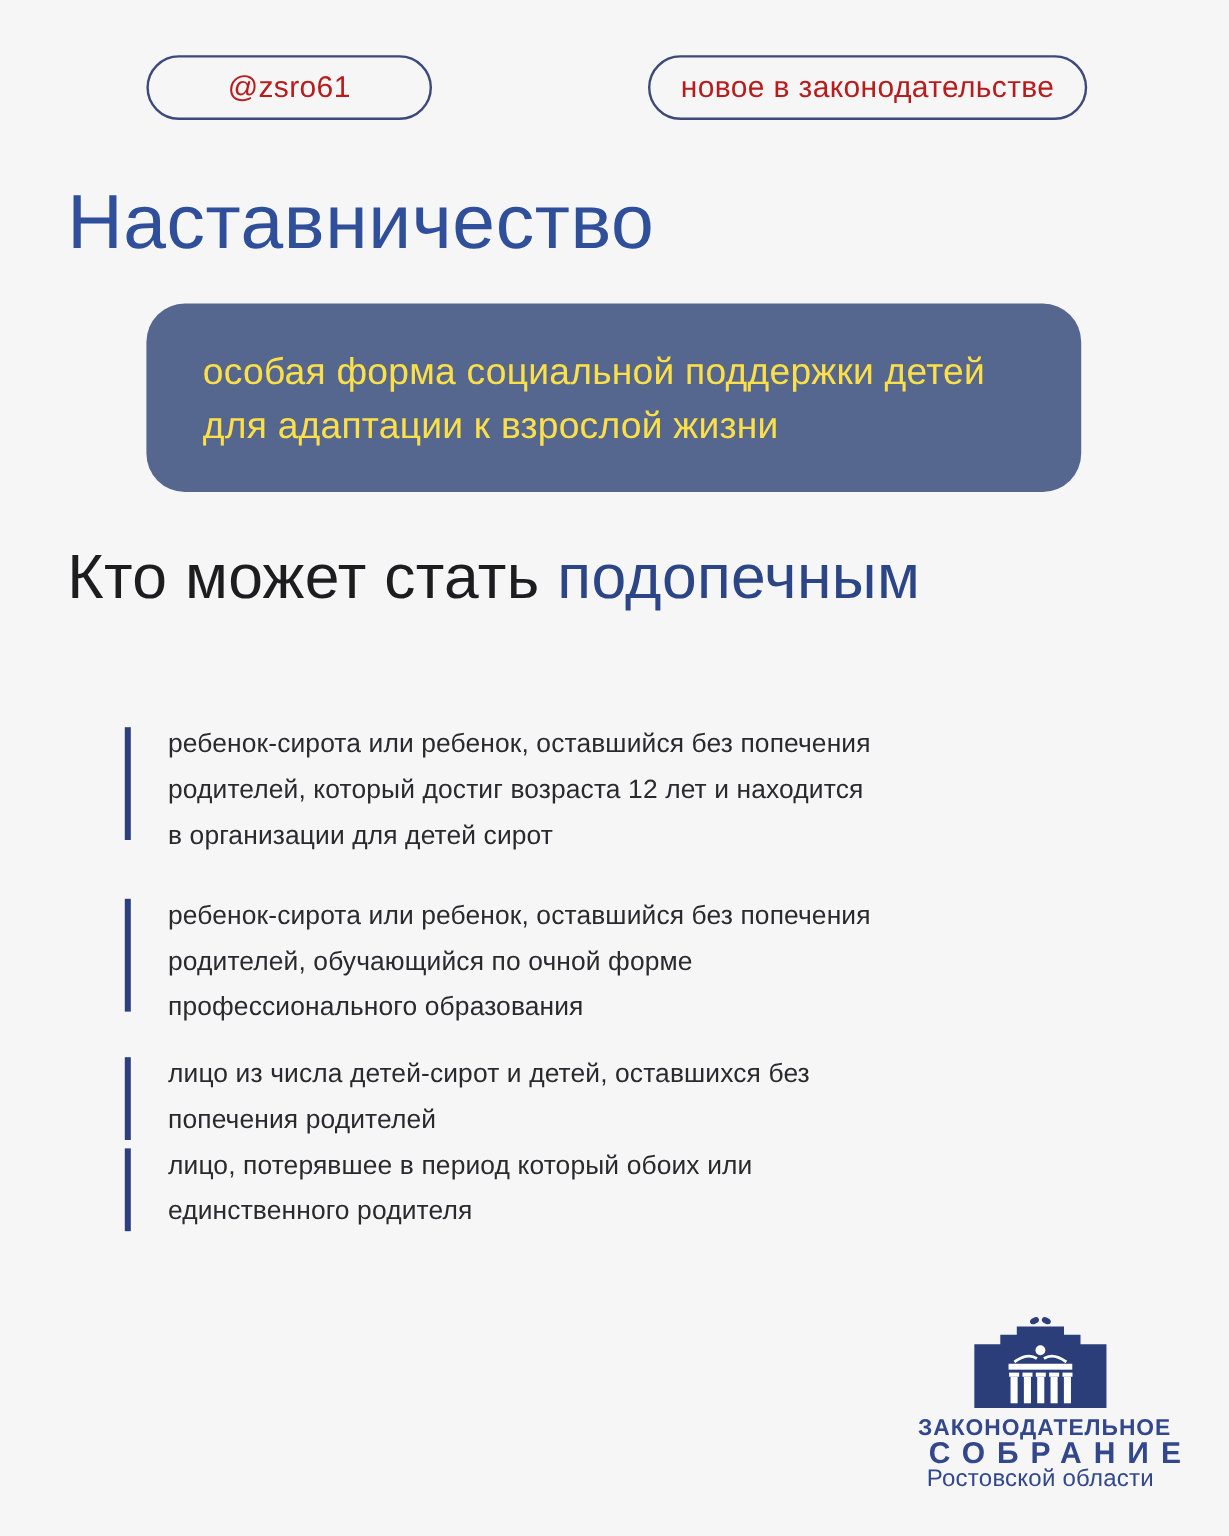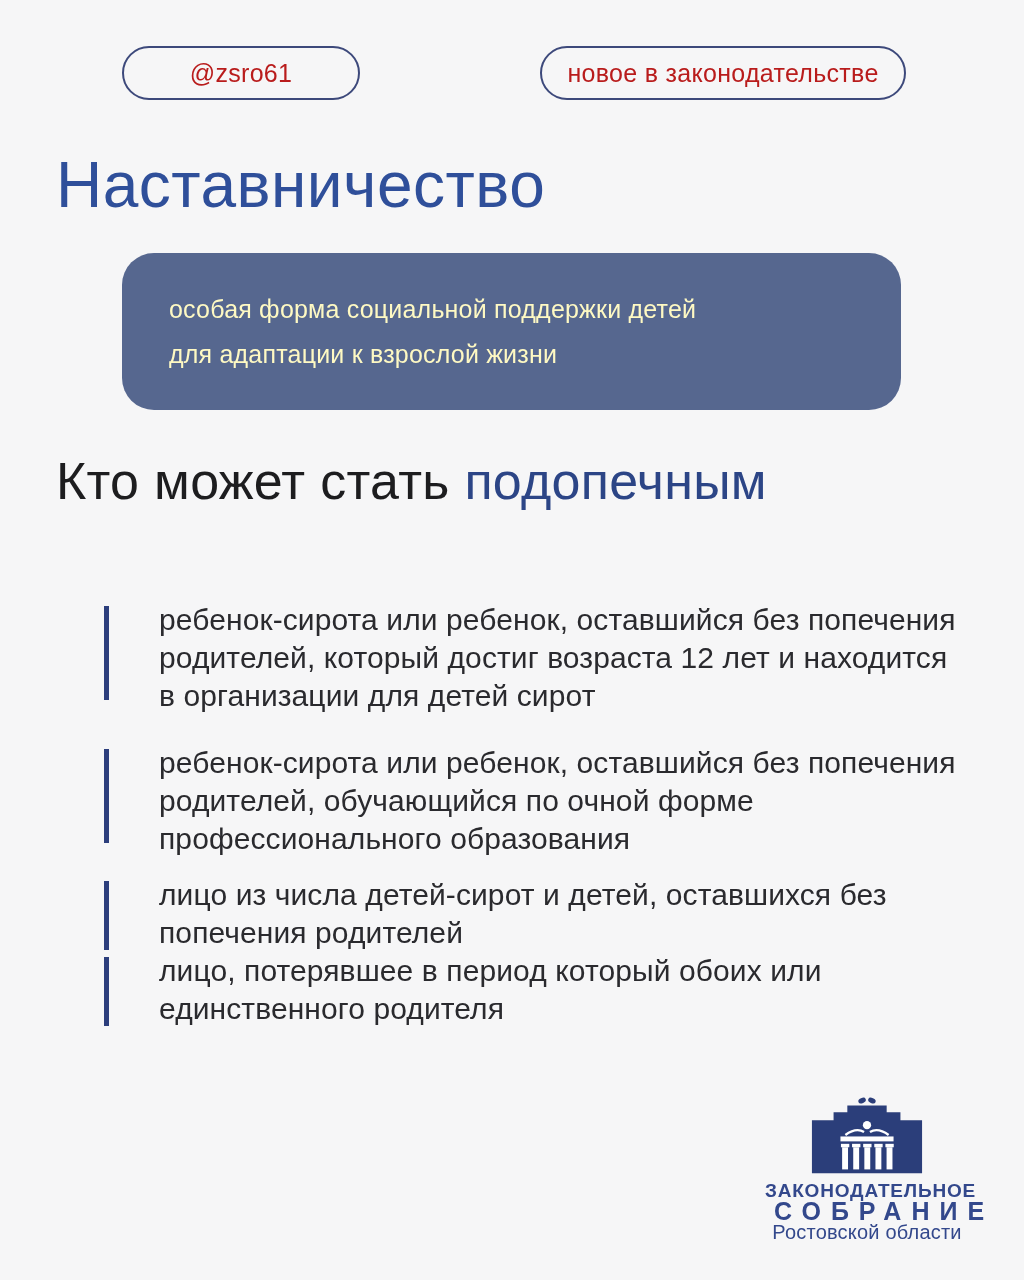--- a/index.html
+++ b/index.html
@@ -46,22 +46,22 @@
     position:absolute;
     left:122px;
     top:253px;
     width:779px;
     height:157px;
     background:#56678f;
     border-radius:32px;
     padding:34px 40px 0 47px;
   }
   .definition-card .card-text {
-    color:#fef9c3;
-    font-size:25px;
+    color:#fde047;
+    font-size:31px;
     line-height:45px;
     white-space:pre-line;
     letter-spacing:0.2px;
   }
 
   
   .question {
     position:absolute;
     left:56px;
     top:448px;
@@ -80,22 +80,22 @@
 
   
   .criteria {
     position:absolute;
     left:104px;
     top:601px;
     width:880px;
   }
   .criterion {
     position:relative;
-    padding-left:55px;
-    font-size:30px;
+    padding-left:36px;
+    font-size:22px;
     line-height:38px;
     color:#2a2a2e;
     white-space:pre-line;
     letter-spacing:0.1px;
   }
   .criterion::before {
     content:"";
     position:absolute;
     left:0; top:5px; bottom:15px;
     width:4.5px;

